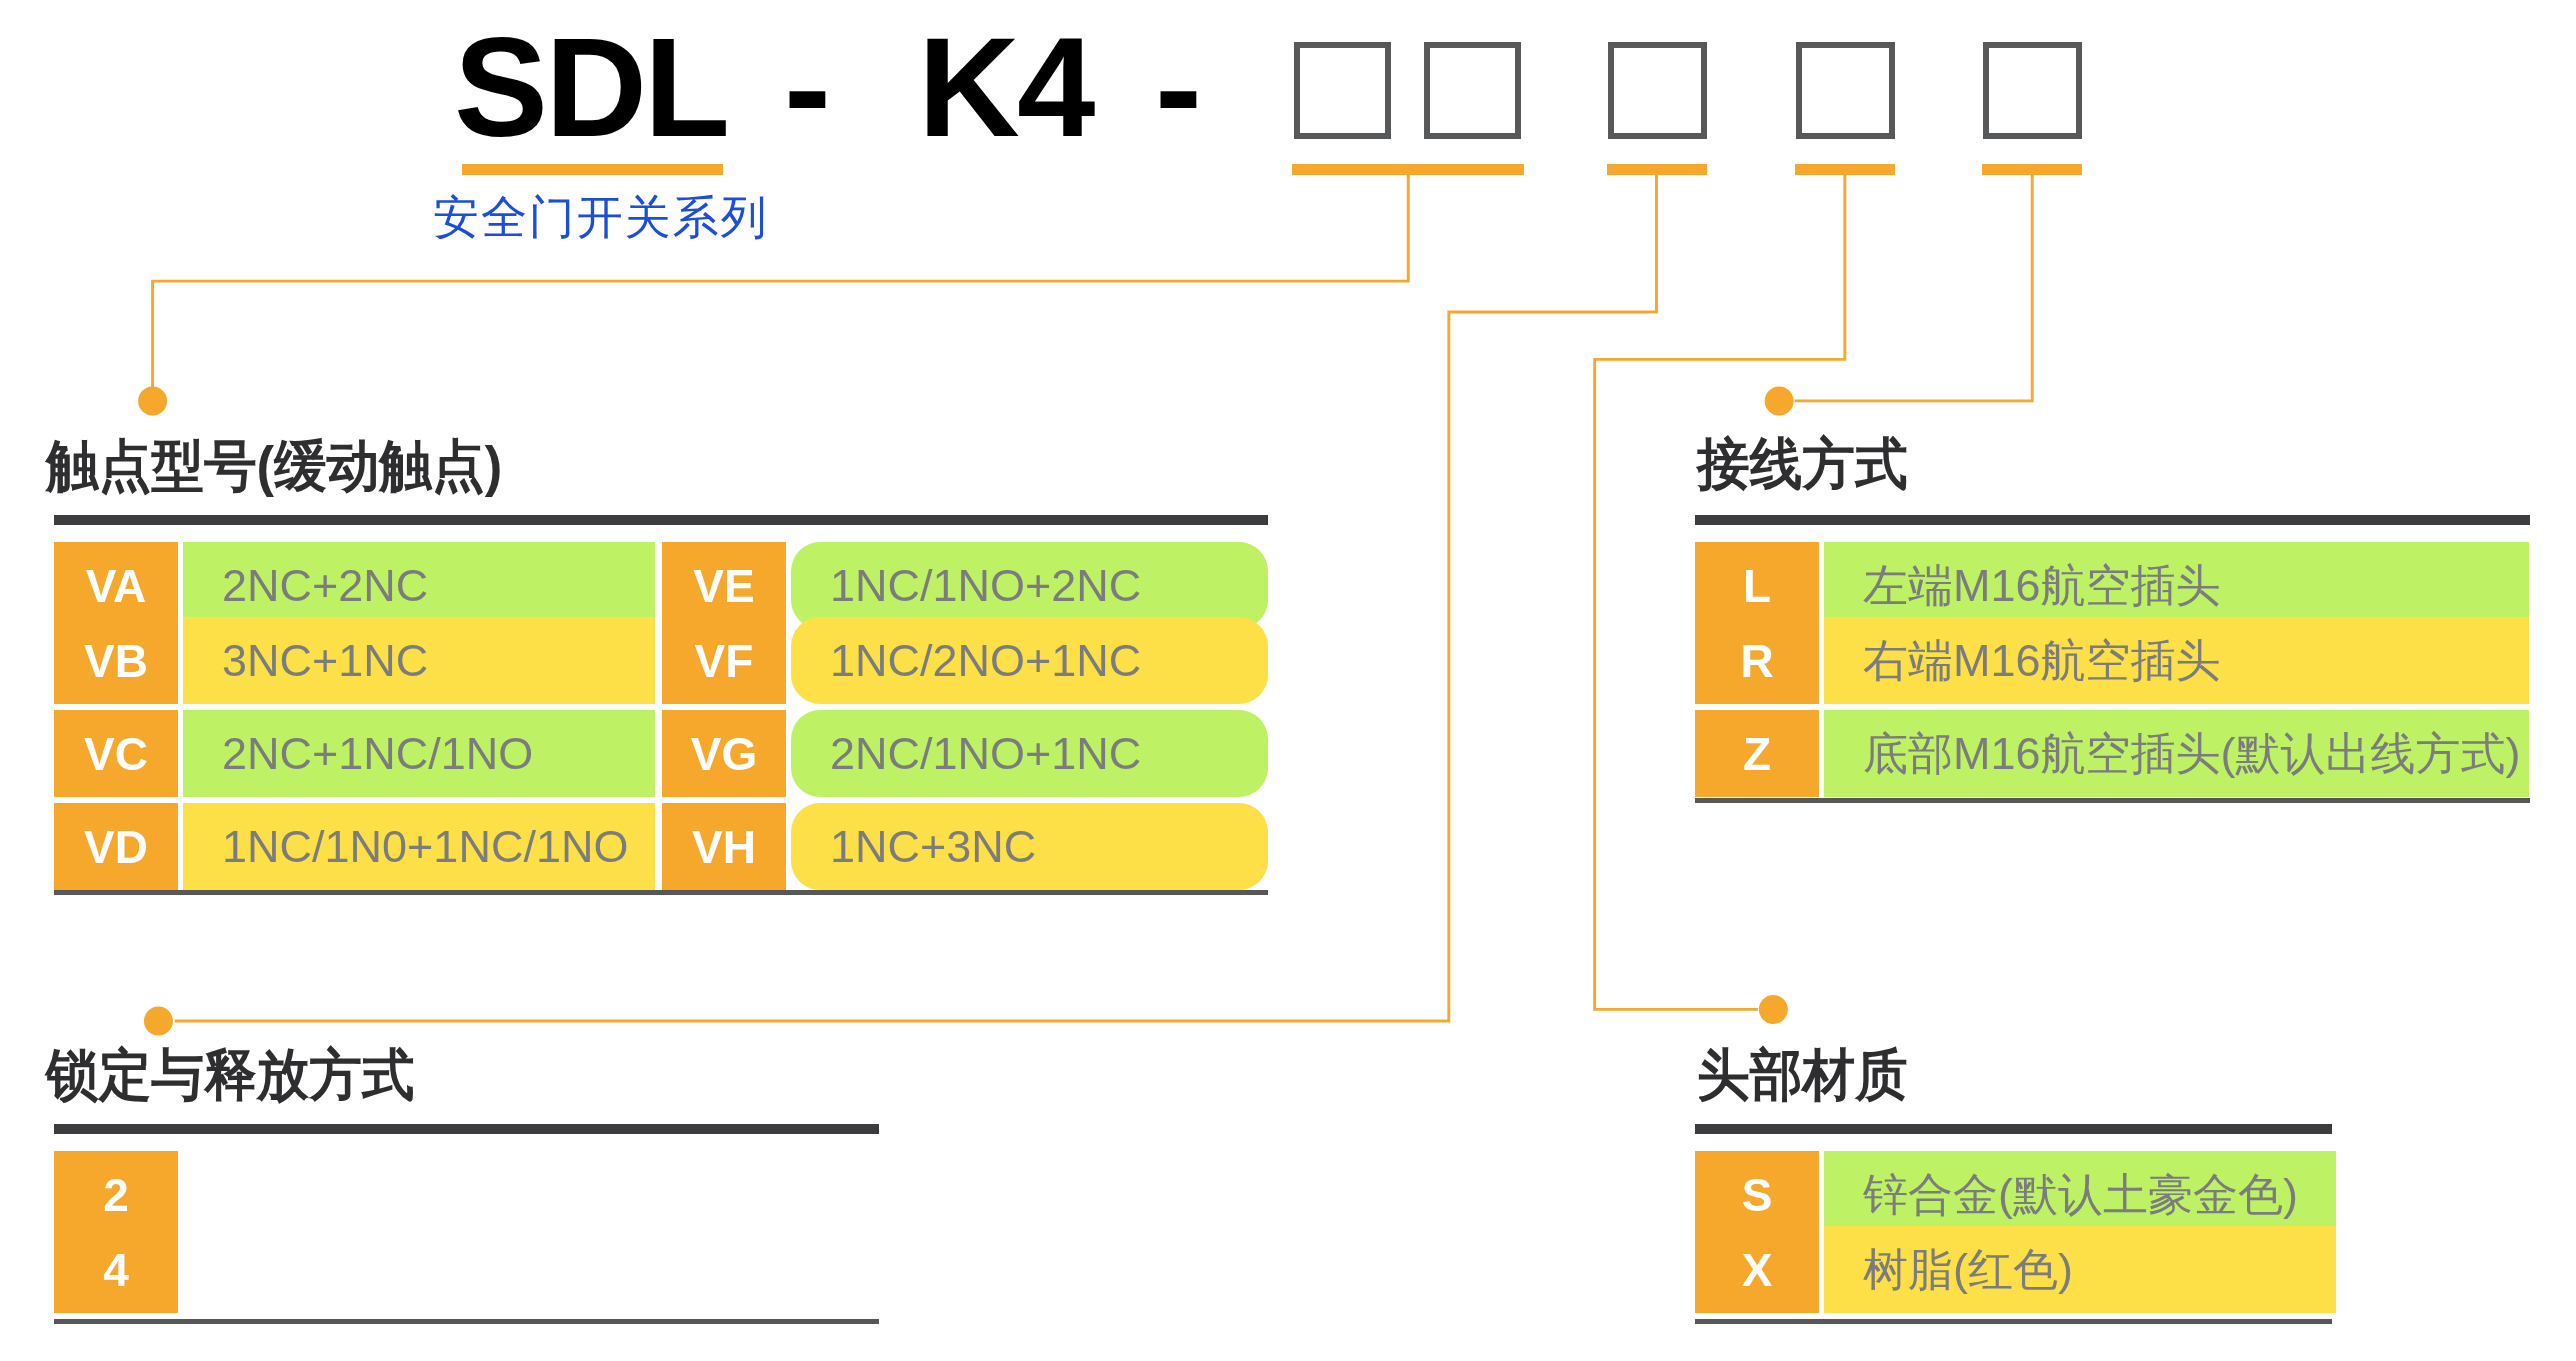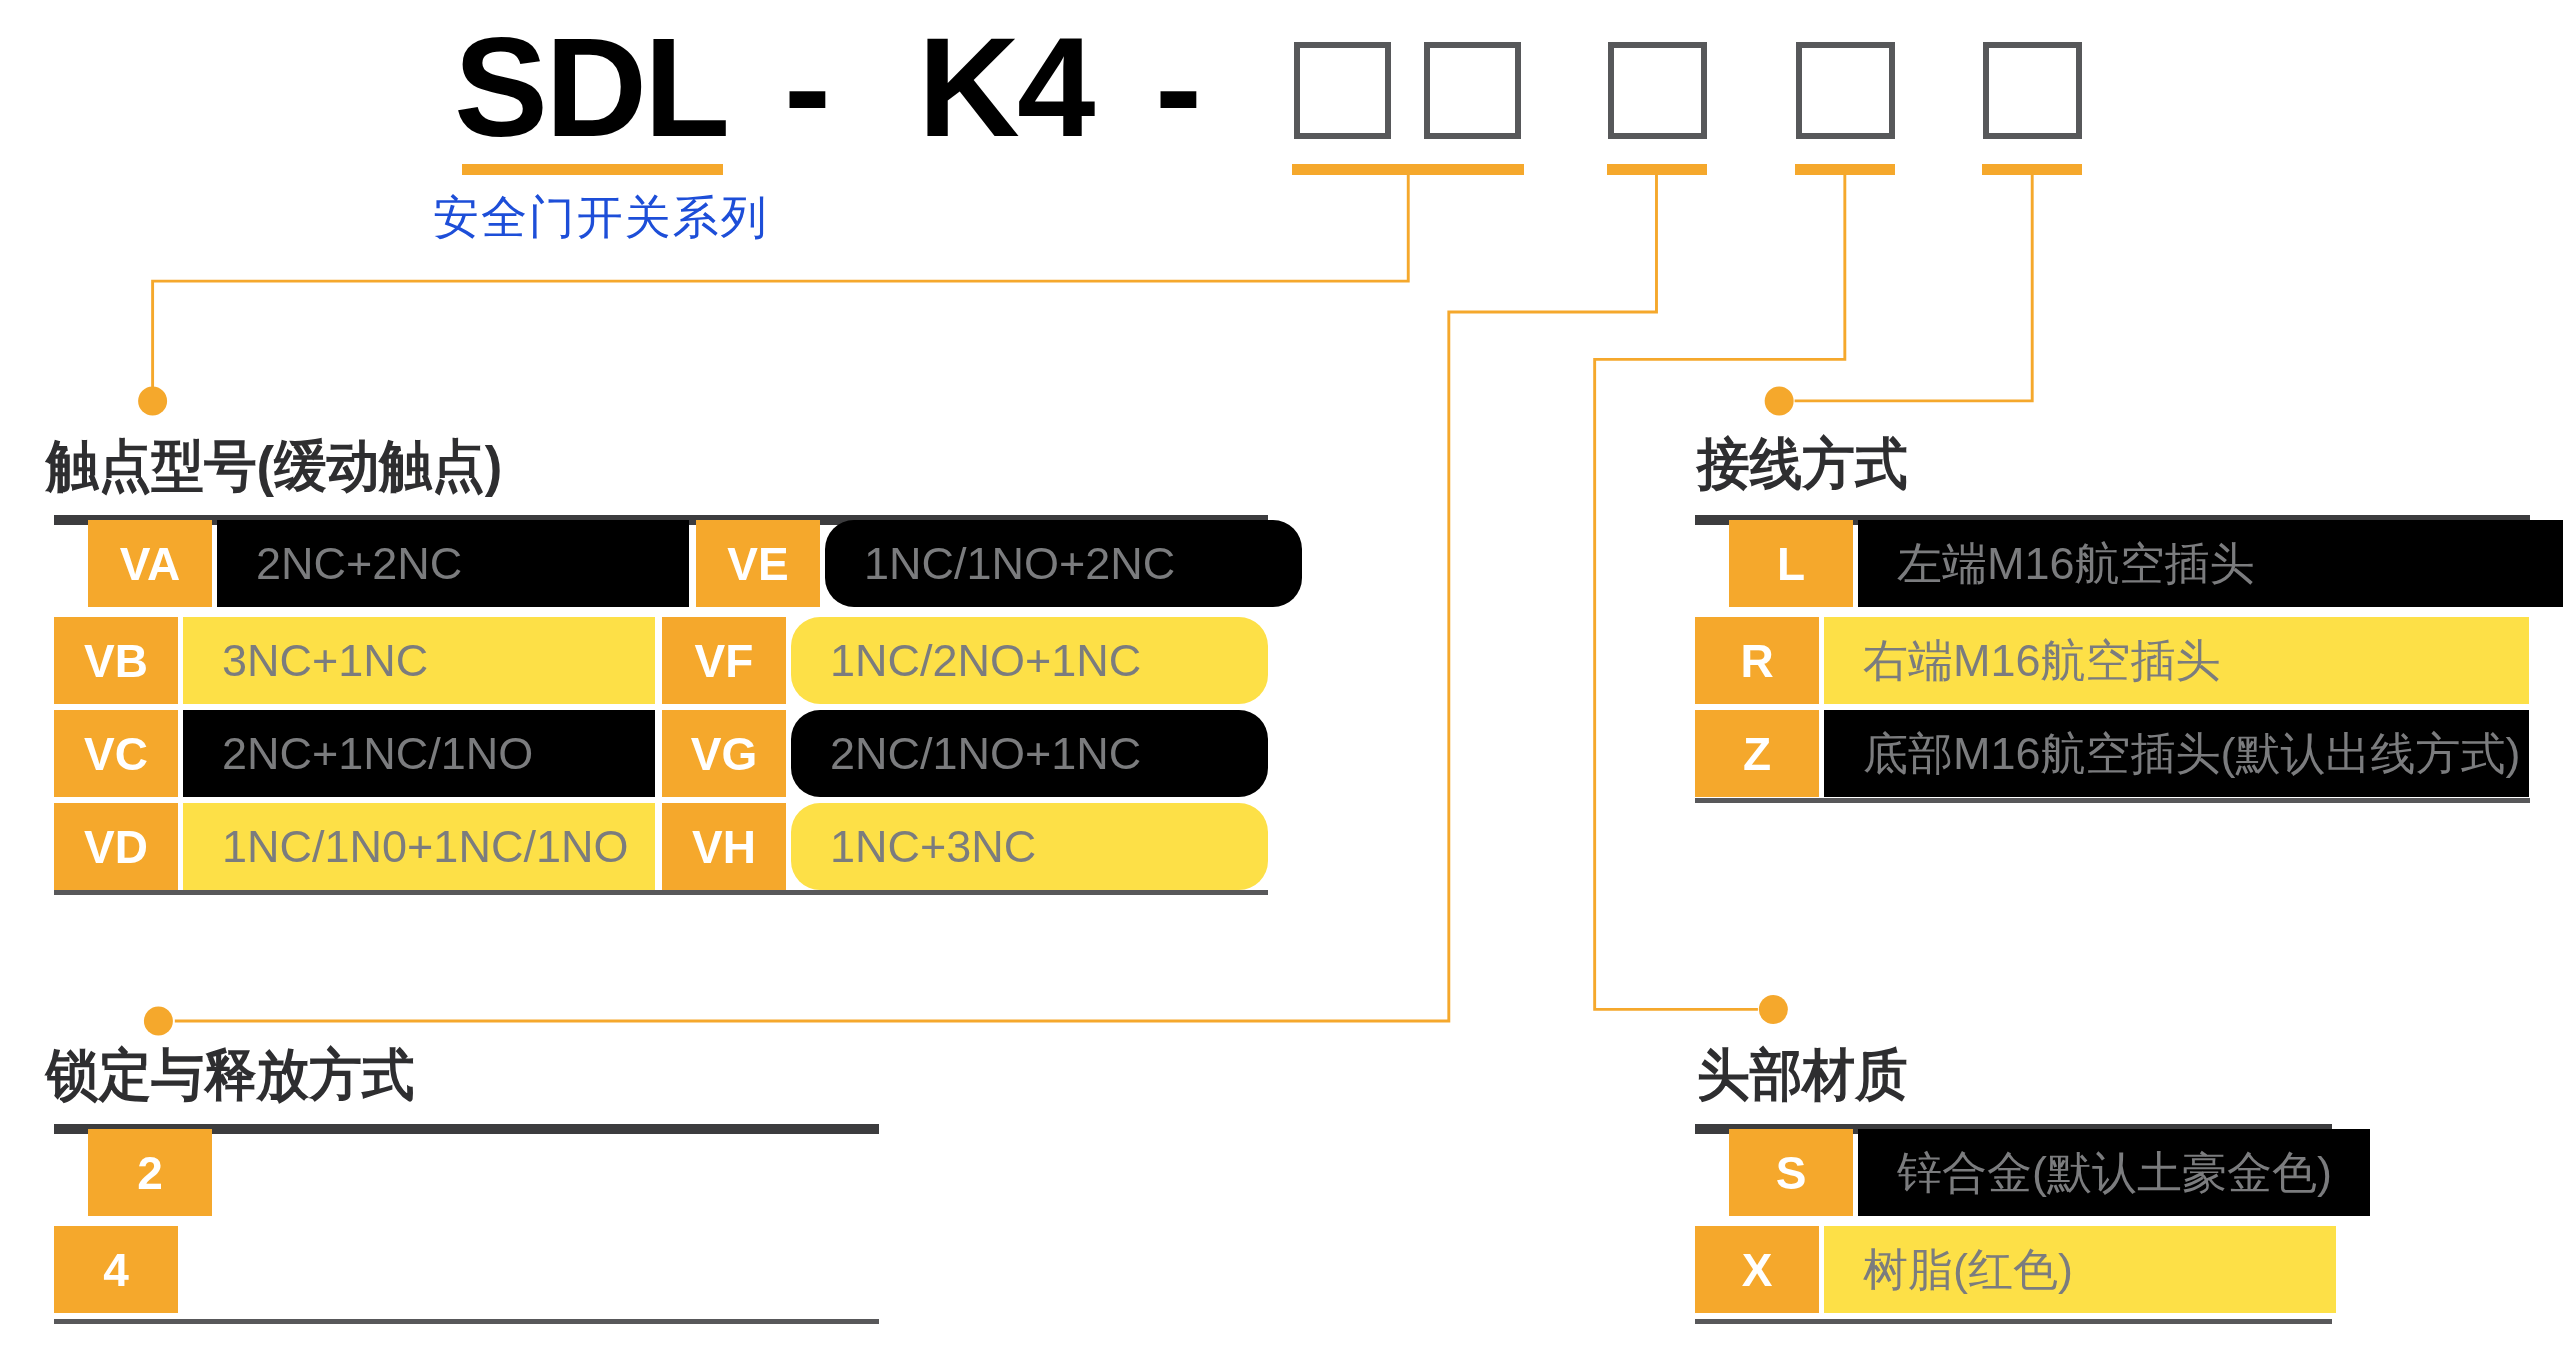--- a/index.html
+++ b/index.html
@@ -86,42 +86,42 @@
     width:124px; left:0;
   }
   .cell.desc {
     background:#fde047;
     color:#7B7C7E;
     font-size:45px;
     padding-left:39px;
     white-space:nowrap;
     overflow:hidden;
   }
-  .cell.desc.alt { background:#000000; }
+  .cell.desc.alt { background:#bef264; }
 
   
   .t-contact { left:54px; top:515px; width:1214px; height:380px; }
   .t-contact .desc.d1 { left:129px; width:472px; }
   .t-contact .code.c2 { left:608px; }
   .t-contact .desc.d2 { left:737px; width:477px;border-radius:29px; }
   .t-contact .t-bottom { top:375px; }
 
   .t-wiring { left:1695px; top:515px; width:835px; height:288px; }
   .t-wiring .desc { left:129px; width:705px; }
   .t-wiring .t-bottom { top:283px; }
 
   .t-locking { left:54px; top:1124px; width:825px; height:200px; }
   .t-locking .desc { left:129px; width:695px; }
   .t-locking .t-bottom { top:195px; }
 
   .t-head { left:1695px; top:1124px; width:637px; height:200px; }
   .t-head .desc { left:129px; width:512px; }
   .t-head .t-bottom { top:195px; }
 
-  .r1 { top:5px;margin-left:34px; }
+  .r1 { top:27px; }
   .r2 { top:102px; }
   .r3 { top:195px; }
   .r4 { top:288px; }
 </style>
 </head>
 <body>
 
 <div class="canvas">
 
   <svg class="connectors" width="2576" height="1362" viewBox="0 0 2667 1410">

